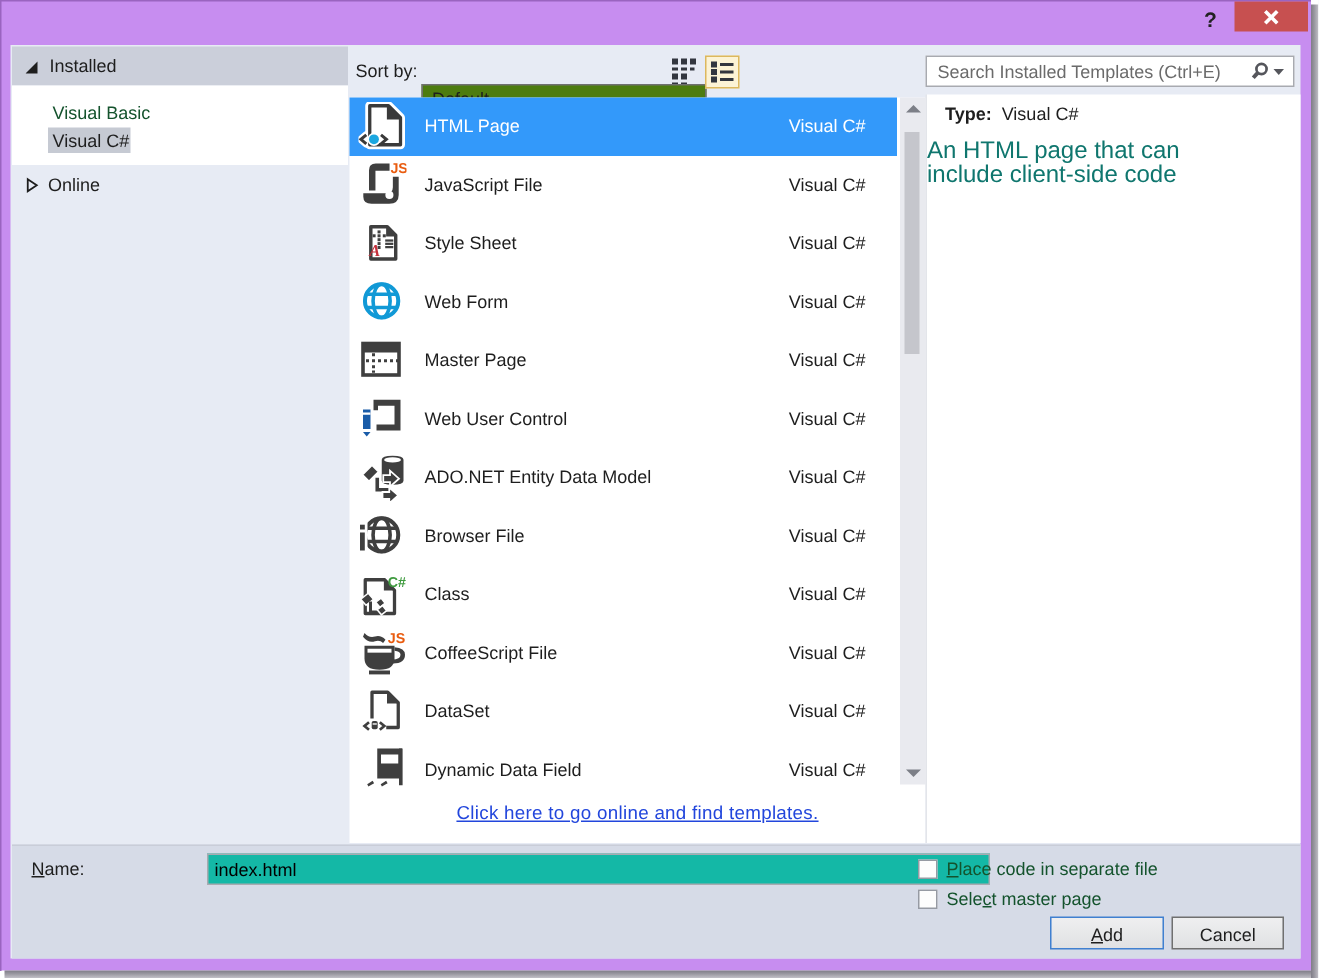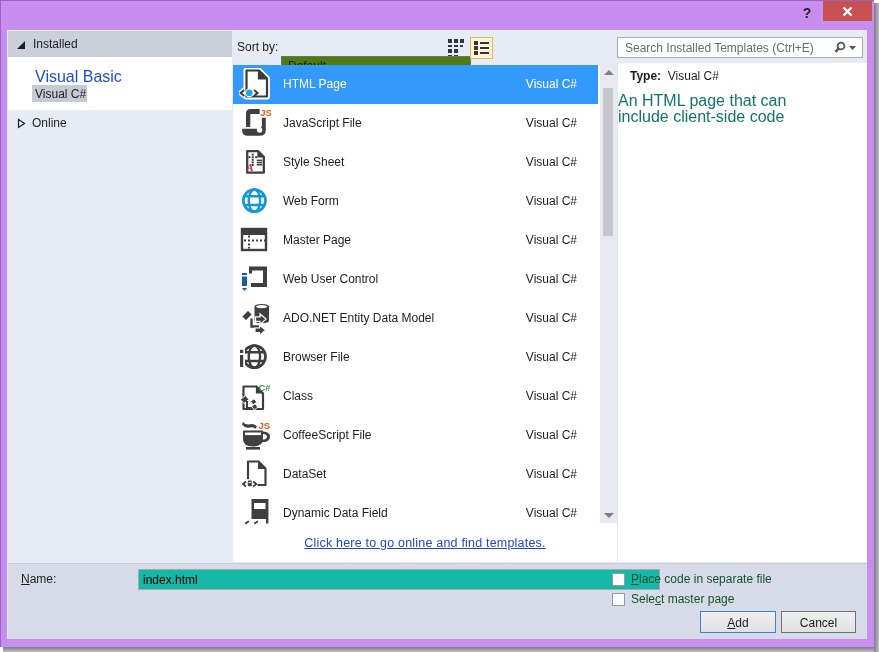--- a/index.html
+++ b/index.html
@@ -9,21 +9,21 @@
 #shadowR { position:absolute; left:874px; top:3px; width:5px; height:649px; background:linear-gradient(to right,#7f7d87 0%,#9a98a1 45%,#c2c0c7 100%); }
 #shadowB { position:absolute; left:3px; top:647px; width:871px; height:5px; background:linear-gradient(to bottom,#7f7d87 0%,#9a98a1 45%,#c2c0c7 100%); }
 #title { position:absolute; left:0; top:6px; width:874px; text-align:center; font-size:15px; color:#1a1a1a; }
 #help { position:absolute; left:799px; top:5px; width:16px; font-size:14px; font-weight:bold; color:#222; text-align:center; }
 #closeBtn { position:absolute; left:823px; top:1px; width:49px; height:20px; background:#c75050; }
 #content { position:absolute; left:7px; top:30px; width:860px; height:609px; background:#e7ebf4; }
 
 #instHdr { position:absolute; left:1px; top:1px; width:224px; height:26px; background:#cbcfda; }
 #instHdr span { position:absolute; left:25px; top:6px; font-size:12px; color:#1e1e1e; }
 #treeWhite { position:absolute; left:1px; top:27px; width:224px; height:53px; background:#ffffff; }
-#vb { position:absolute; left:28px; top:38px; font-size:16px; color:#1d4ed8; }
+#vb { position:absolute; left:28px; top:38px; font-size:12px; color:#14532d; }
 #vcsBox { position:absolute; left:25px; top:55px; width:55px; height:17px; background:#c6cad3; }
 #vcs { position:absolute; left:28px; top:57px; font-size:12px; color:#1e1e1e; }
 #online { position:absolute; left:25px; top:86px; font-size:12px; color:#1e1e1e; }
 
 #listArea { position:absolute; left:226px; top:35px; width:384px; height:497px; background:#fff; }
 .row { position:absolute; left:0; width:365px; height:39px; }
 .row .lbl { position:absolute; left:50px; top:12px; font-size:12px; color:#1e1e1e; }
 .row .cat { position:absolute; right:21px; top:12px; font-size:12px; color:#1e1e1e; }
 .row svg { position:absolute; left:6px; top:3px; }
 #row0 { background:#3399fa;padding-left:10px; }

